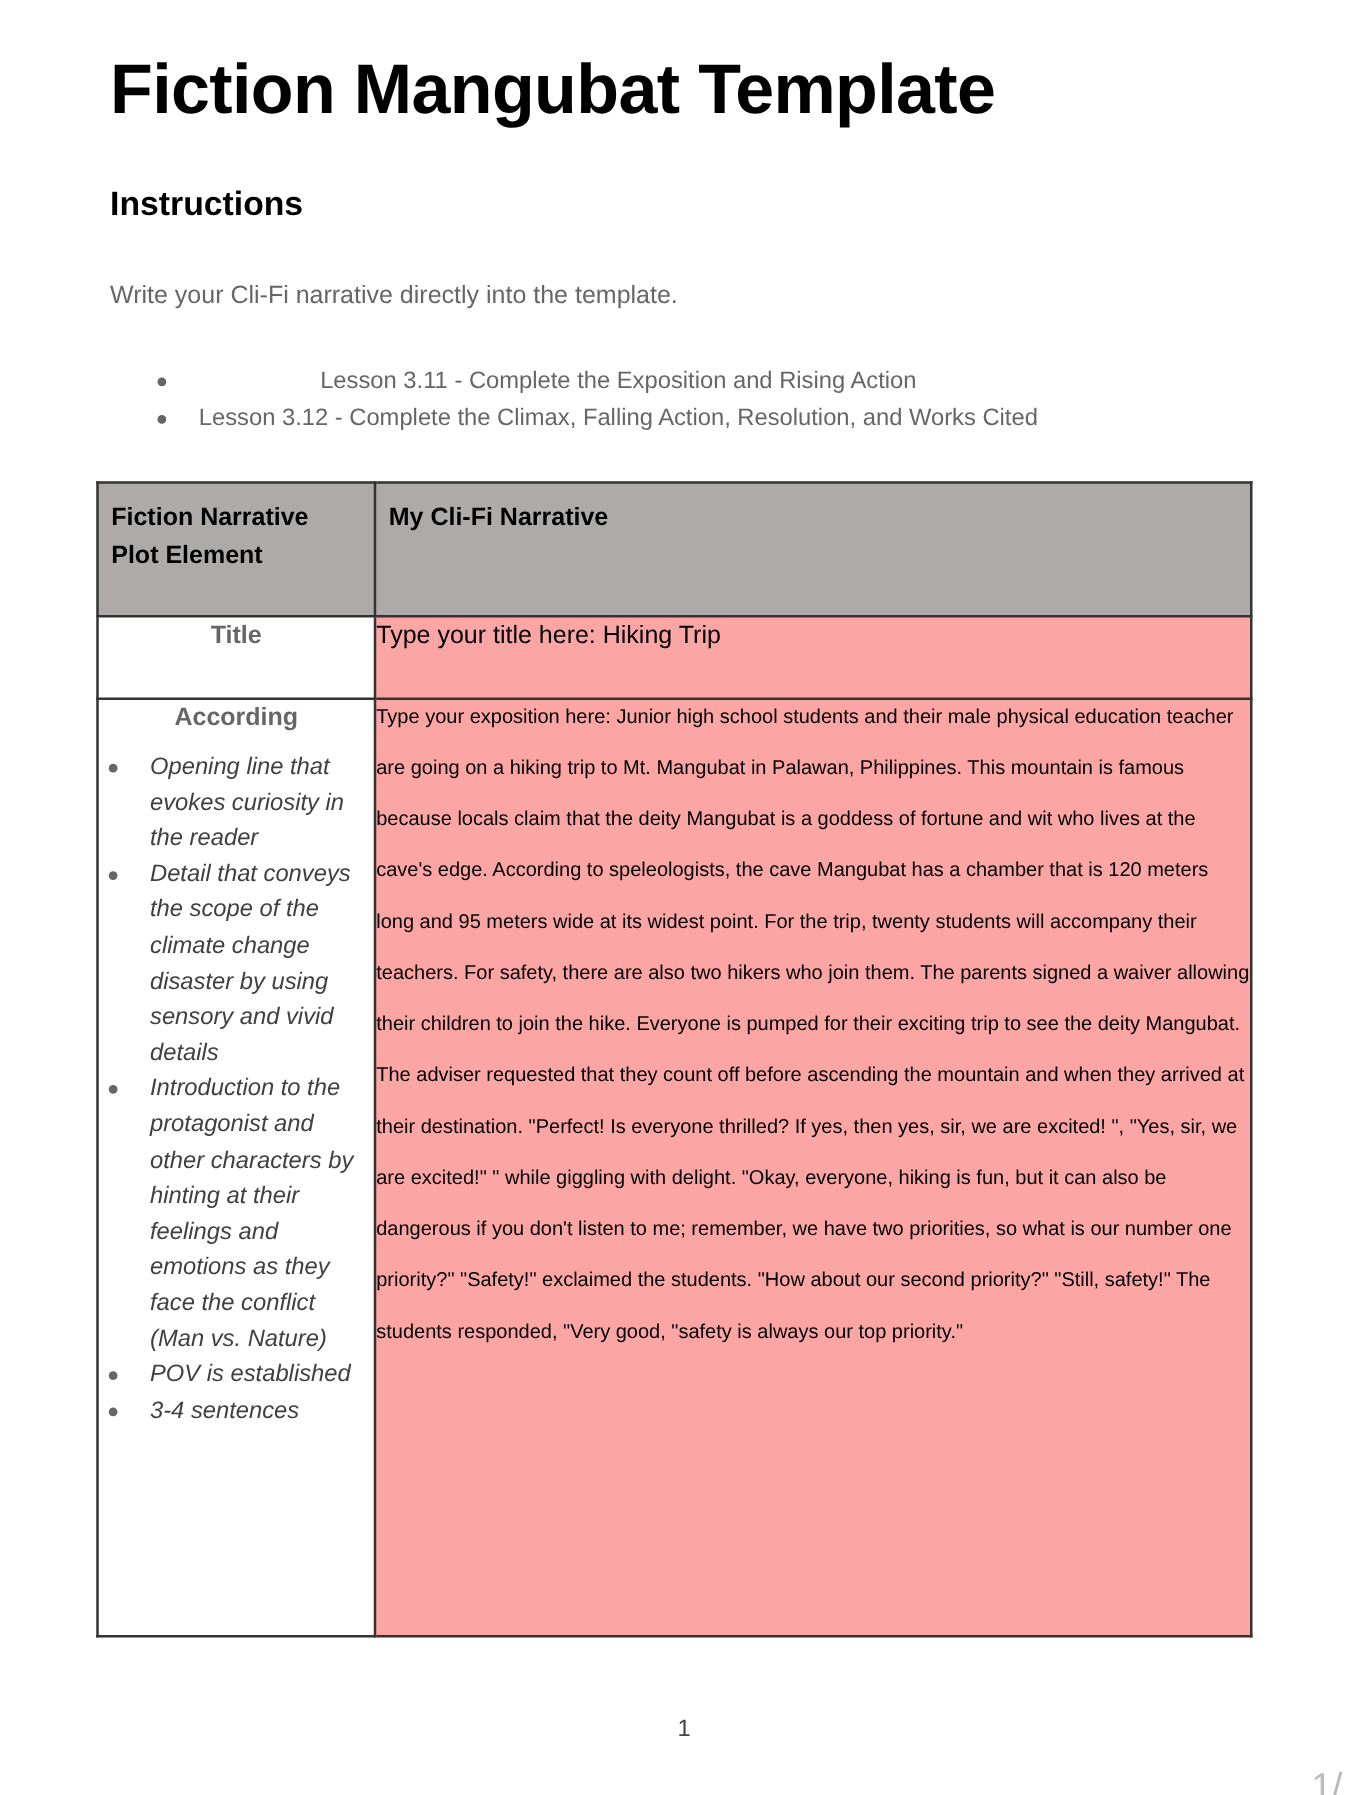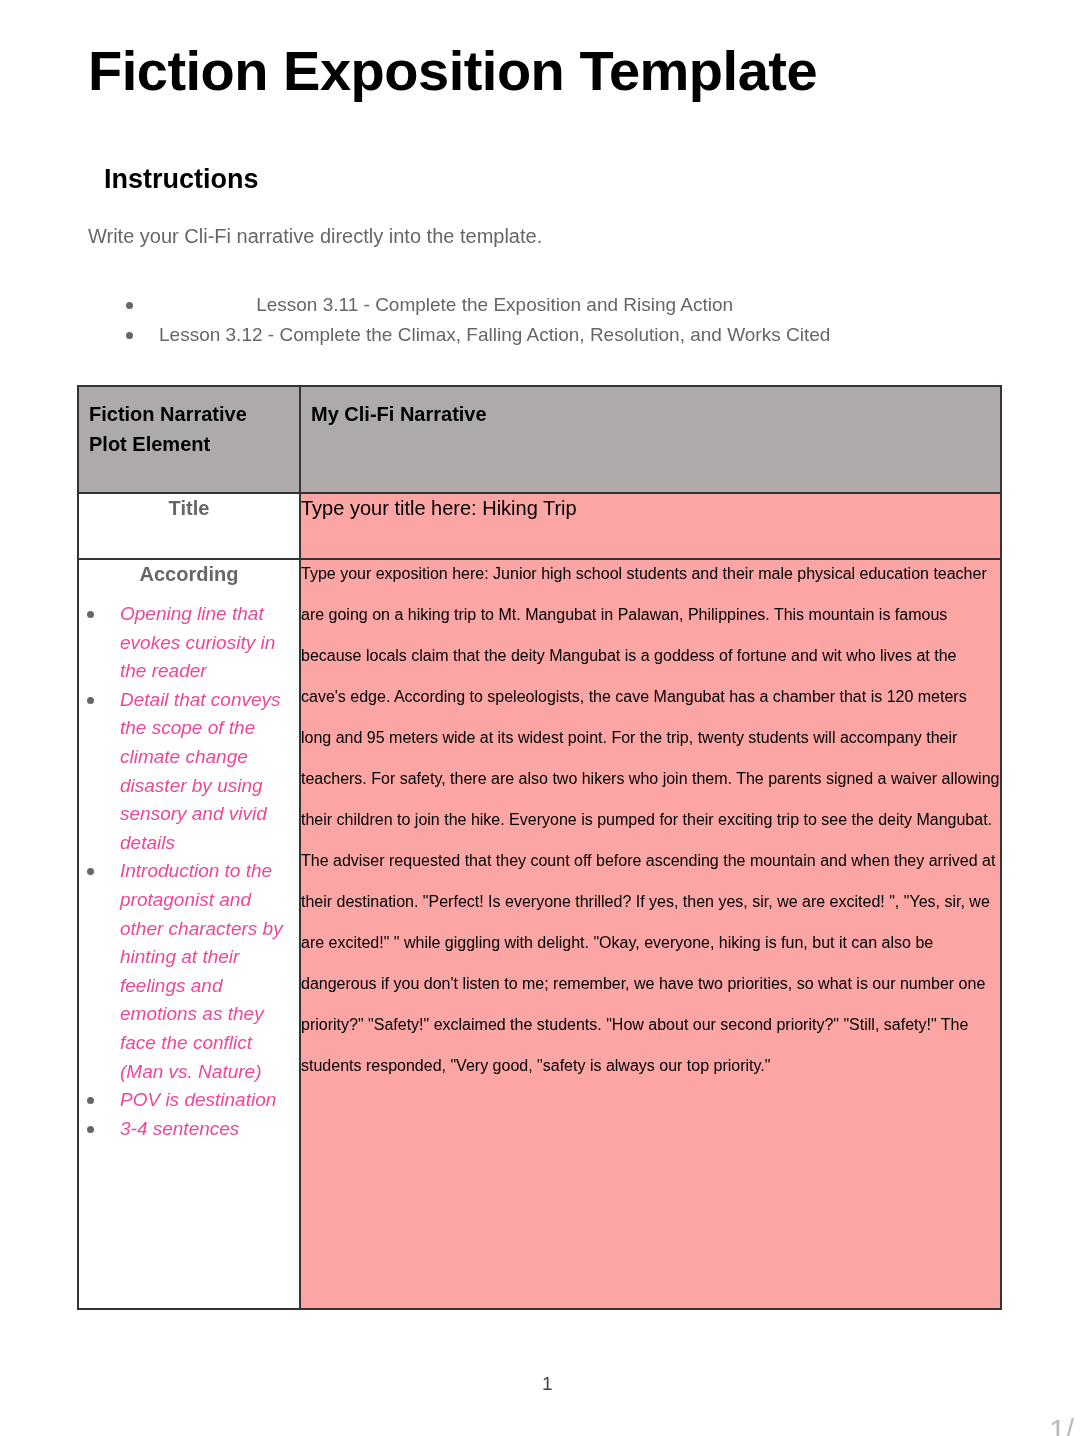--- a/index.html
+++ b/index.html
@@ -5,21 +5,21 @@
   html, body { margin: 0; padding: 0; }
   body {
     width: 1080px; height: 1436px; background: #ffffff; position: relative; overflow: hidden;
     font-family: "Liberation Sans", sans-serif; color: #000;
   }
   .doc-title {
     position: absolute; left: 88px; top: 36px; margin: 0;
     font-size: 56px; font-weight: bold; letter-spacing: -0.5px; line-height: 70px; color: #000;
   }
   .section-heading {
-    position: absolute; left: 88px; top: 146px; margin: 16px;
+    position: absolute; left: 88px; top: 146px; margin: 0;
     font-size: 27px; font-weight: bold; line-height: 34px; color: #000; text-align: center;
   }
   .instruction-text {
     position: absolute; left: 88px; top: 222px; margin: 0;
     font-size: 20px; line-height: 28px; color: #666666;
   }
   .lesson-list {
     position: absolute; left: 88px; top: 290px; margin: 0; padding: 0; list-style: none; text-align: center;
   }
   .lesson-list li {
@@ -45,36 +45,36 @@
   }
   .title-row td { height: 64px; }
   .left-cell { background: #ffffff; padding: 13px 10px 0 10px; }
   .right-cell { background: #fca5a5; padding: 13px 9px 0 9px; }
   .row-label { font-size: 20px; font-weight: bold; color: #666666; line-height: 28px; text-align: center; }
   .cell-text { font-size: 20px; color: #000; line-height: 28px; }
   .exposition-row td { height: 748px; }
   .exposition-text { font-size: 16px; color: #000; line-height: 41px; margin-top: -7px; }
   .guide-list { list-style: none; margin: 12px 0 0 0; padding: 0; }
   .guide-list li {
-    position: relative; padding-left: 41px; font-size: 19px; font-style: italic; color: #ec4899; line-height: 28.6px;
+    position: relative; padding-left: 41px; font-size: 19px; font-style: italic; color: #404040; line-height: 28.6px;
   }
   .guide-list li .bullet {
     position: absolute; left: 8px; top: 11px; width: 7px; height: 7px; border-radius: 50%; background: #666;
   }
   .page-number {
     position: absolute; left: 542px; top: 1372px; font-size: 19px; color: #444; line-height: 24px;
   }
   .page-indicator {
     position: absolute; left: 1049px; top: 1413px; font-size: 30px; color: #bbbbbb; line-height: 34px; white-space: nowrap;
   }
 </style>
 </head>
 <body>
 
-<h1 class="doc-title">Fiction Exposition Template</h1>
+<h1 class="doc-title">Fiction Mangubat Template</h1>
 <h2 class="section-heading">Instructions</h2>
 <p class="instruction-text">Write your Cli-Fi narrative directly into the template.</p>
 
 <ul class="lesson-list">
   <li>
     <span class="bullet"></span>
     <span>Lesson 3.11 - Complete the Exposition and Rising Action</span>
   </li>
   <li>
     <span class="bullet"></span>
@@ -104,21 +104,21 @@
       <div class="cell-text">Type your title here: Hiking Trip</div>
     </td>
   </tr>
   <tr class="exposition-row">
     <td class="left-cell">
       <div class="row-label">According</div>
       <ul class="guide-list">
         <li><span class="bullet"></span><span>Opening line that evokes curiosity in the reader</span></li>
         <li><span class="bullet"></span><span>Detail that conveys the scope of the climate change disaster by using sensory and vivid details</span></li>
         <li><span class="bullet"></span><span>Introduction to the protagonist and other characters by hinting at their feelings and emotions as they face the conflict (Man vs. Nature)</span></li>
-        <li><span class="bullet"></span><span>POV is destination</span></li>
+        <li><span class="bullet"></span><span>POV is established</span></li>
         <li><span class="bullet"></span><span>3-4 sentences</span></li>
       </ul>
     </td>
     <td class="right-cell">
       <div class="exposition-text">Type your exposition here: Junior high school students and their male physical education teacher are going on a hiking trip to Mt. Mangubat in Palawan, Philippines. This mountain is famous because locals claim that the deity Mangubat is a goddess of fortune and wit who lives at the cave's edge. According to speleologists, the cave Mangubat has a chamber that is 120 meters long and 95 meters wide at its widest point. For the trip, twenty students will accompany their teachers. For safety, there are also two hikers who join them. The parents signed a waiver allowing their children to join the hike. Everyone is pumped for their exciting trip to see the deity Mangubat. The adviser requested that they count off before ascending the mountain and when they arrived at their destination. "Perfect! Is everyone thrilled? If yes, then yes, sir, we are excited! ", "Yes, sir, we are excited!" " while giggling with delight. "Okay, everyone, hiking is fun, but it can also be dangerous if you don't listen to me; remember, we have two priorities, so what is our number one priority?" "Safety!" exclaimed the students. "How about our second priority?" "Still, safety!" The students responded, "Very good, "safety is always our top priority."</div>
     </td>
   </tr>
 </tbody>
   </table>
 

